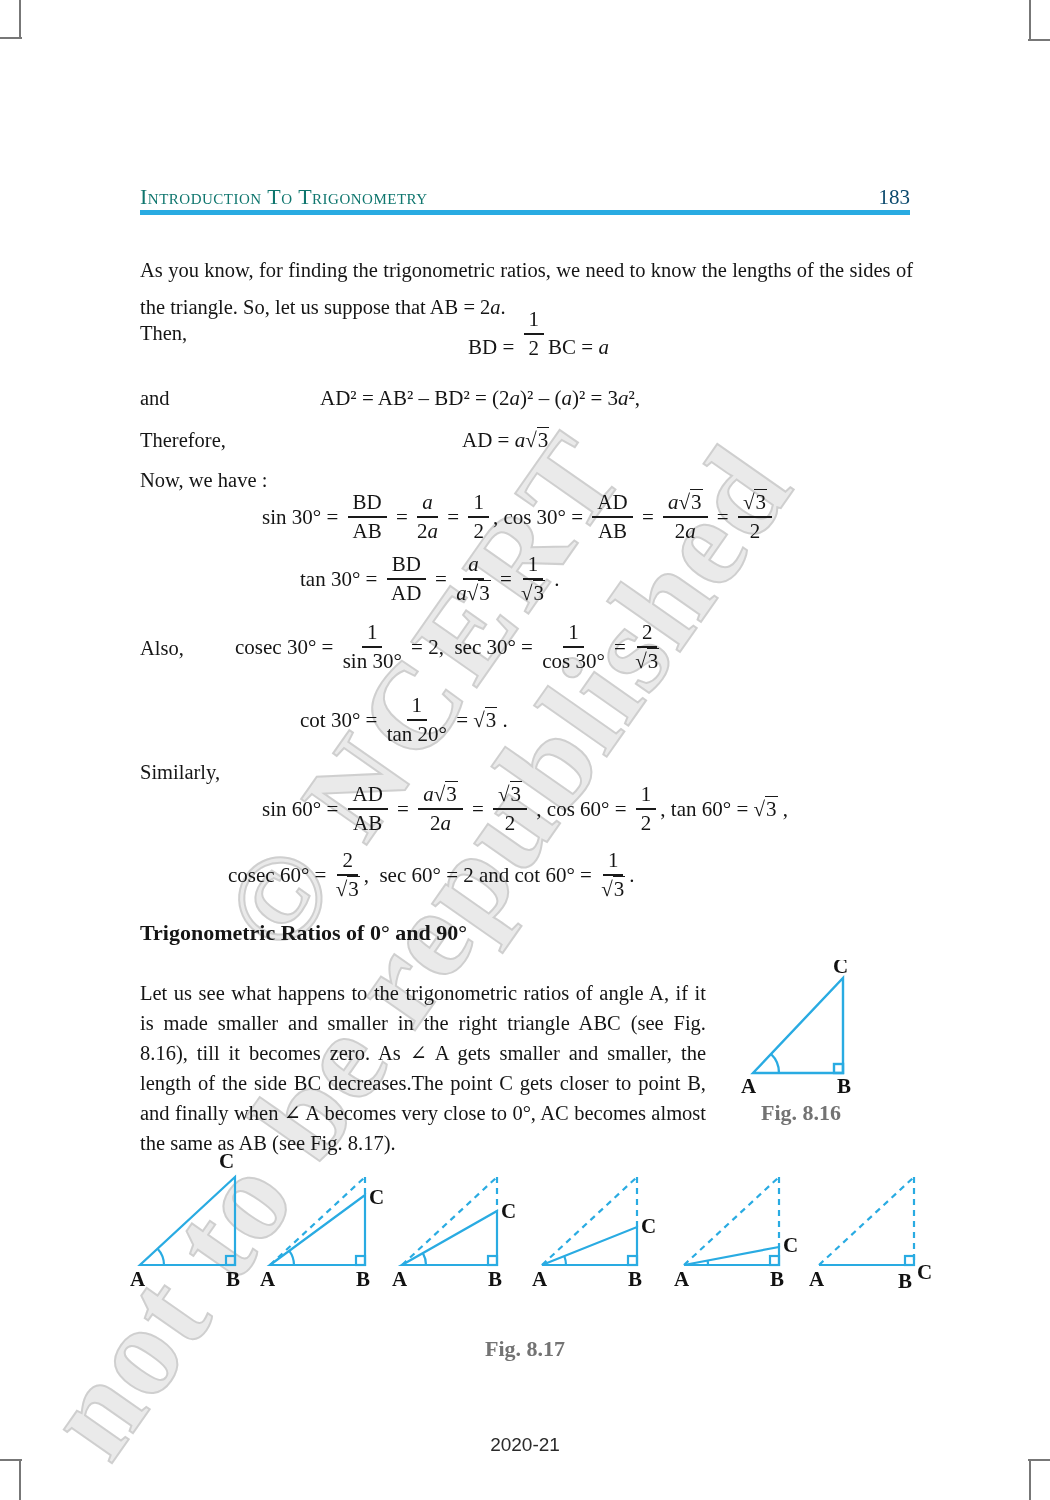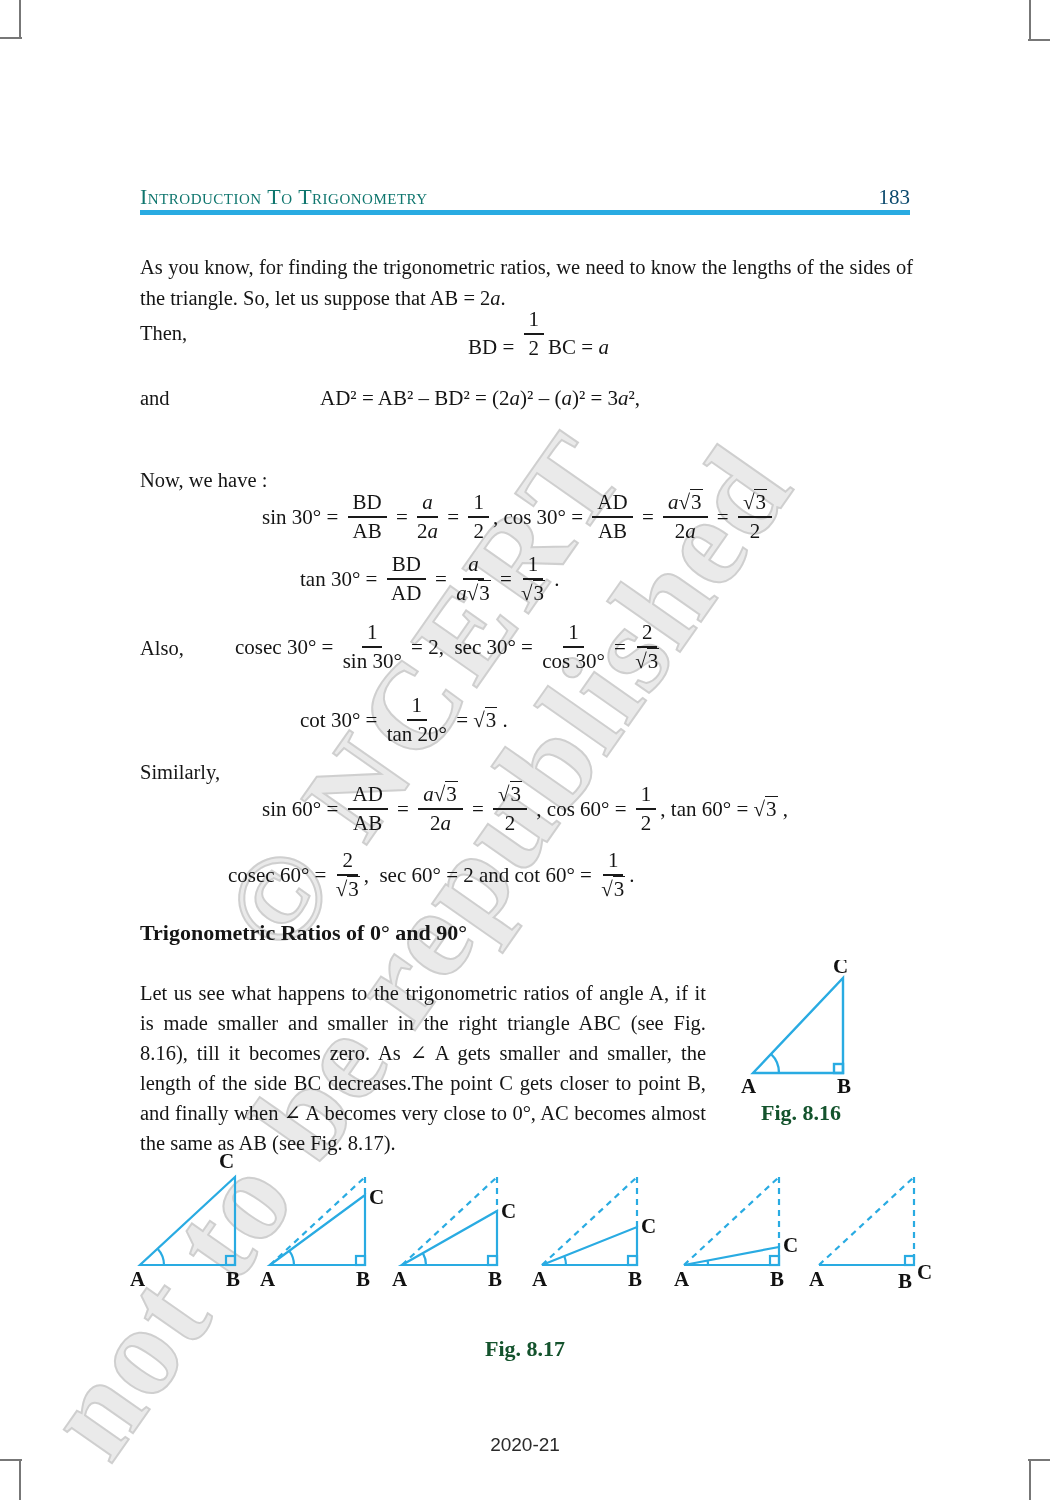--- a/index.html
+++ b/index.html
@@ -13,38 +13,38 @@
   .wm1{left:425px;top:690px;font-size:122px;letter-spacing:8px;}
   .wm2{left:418px;top:952px;font-size:128px;letter-spacing:2px;}
   
   .cm{position:absolute;z-index:4;background:#777;}
   
   .blk{position:absolute;z-index:2;}
   .hdr{left:140px;top:184px;width:770px;display:flex;justify-content:space-between;align-items:baseline;}
   .hdr-title{font-variant:small-caps;font-size:22px;color:#0f766e;letter-spacing:.5px;}
   .hdr-page{font-size:21px;color:#0c4a6e;}
   .rule{left:140px;top:210px;width:770px;height:5px;background:#29abe2;}
-  .para{font-size:20.5px;line-height:31px;text-align:justify;}
+  .para{font-size:20.5px;line-height:37px;text-align:justify;}
   .p1{left:140px;top:231px;width:773px;}
   .p2{left:140px;top:957px;width:566px;line-height:30px;}
   .lead{font-size:20.5px;}
   .heading{left:140px;top:920px;font-size:22px;font-weight:bold;}
   
   .eqrow{position:absolute;left:140px;width:790px;z-index:2;font-size:21px;}
   .eqlabel{position:absolute;left:0;font-size:20.5px;}
   .eq{display:inline-flex;align-items:center;flex-wrap:nowrap;white-space:pre;}
   .frac{display:inline-flex;flex-direction:column;align-items:center;vertical-align:middle;
         margin:0 4px;line-height:1.12;text-align:center;}
   .frac .num{padding:0 5px 1px;border-bottom:2px solid #1a1a1a;}
   .frac .den{padding-top:2px;}
   .sqrt{white-space:nowrap;}
   .sqrt .rad{border-top:1.8px solid #1a1a1a;padding:0 1px;}
   .mvar{font-style:italic;}
   
-  .figcap{font-size:22px;font-weight:bold;color:#14532d;text-align:center;}
+  .figcap{font-size:22px;font-weight:bold;color:#737373;text-align:center;}
   .cap816{left:726px;top:1100px;width:150px;}
   .cap817{left:140px;top:1300px;width:770px;margin-top:36px;}
   svg text{font-family:"Liberation Serif","DejaVu Serif",serif;font-weight:bold;font-size:21px;fill:#111;}
   .footer{left:0;top:1434px;width:1050px;text-align:center;
           font-family:"Liberation Sans","DejaVu Sans",sans-serif;font-size:19px;color:#2a2a2a;}
 </style>
 </head>
 <body>
 
 <div class="page">
@@ -72,20 +72,24 @@
   <div class="eqrow" style="top:308px;">
     <span class="eqlabel" style="top:14px;">Then,</span>
     <span class="eq" style="margin-left:328px;align-items:flex-end;"><span>BD = </span><span class="frac"><span class="num">1</span><span class="den">2</span></span><span>BC = <span class="mvar">a</span></span></span>
   </div>
 
   <div class="eqrow" style="top:386px;">
     <span class="eqlabel" style="top:1px;">and</span>
     <span class="eq" style="margin-left:180px;"><span>AD² = AB² – BD² = (2<span class="mvar">a</span>)² – (<span class="mvar">a</span>)² = 3<span class="mvar">a</span>²,</span></span>
   </div>
 
+  <div class="eqrow" style="top:428px;">
+    <span class="eqlabel" style="top:1px;">Therefore,</span>
+    <span class="eq" style="margin-left:322px;"><span>AD = <span class="mvar">a</span><span class="sqrt">√<span class="rad">3</span></span></span></span>
+  </div>
 
   <div class="blk lead" style="left:140px;top:469px;">Now, we have :</div>
 
   <div class="eqrow" style="top:491px;">
     <span class="eq" style="margin-left:122px;"><span>sin 30° = </span><span class="frac"><span class="num">BD</span><span class="den">AB</span></span><span> = </span><span class="frac"><span class="num"><span class="mvar">a</span></span><span class="den">2<span class="mvar">a</span></span></span><span> = </span><span class="frac"><span class="num">1</span><span class="den">2</span></span><span>, cos 30° = </span><span class="frac"><span class="num">AD</span><span class="den">AB</span></span><span> = </span><span class="frac"><span class="num"><span class="mvar">a</span><span class="sqrt">√<span class="rad">3</span></span></span><span class="den">2<span class="mvar">a</span></span></span><span> = </span><span class="frac"><span class="num"><span class="sqrt">√<span class="rad">3</span></span></span><span class="den">2</span></span></span>
   </div>
 
   <div class="eqrow" style="top:553px;">
     <span class="eq" style="margin-left:160px;"><span>tan 30° = </span><span class="frac"><span class="num">BD</span><span class="den">AD</span></span><span> = </span><span class="frac"><span class="num"><span class="mvar">a</span></span><span class="den"><span class="mvar">a</span><span class="sqrt">√<span class="rad">3</span></span></span></span><span> = </span><span class="frac"><span class="num">1</span><span class="den"><span class="sqrt">√<span class="rad">3</span></span></span></span><span> .</span></span>
   </div>

